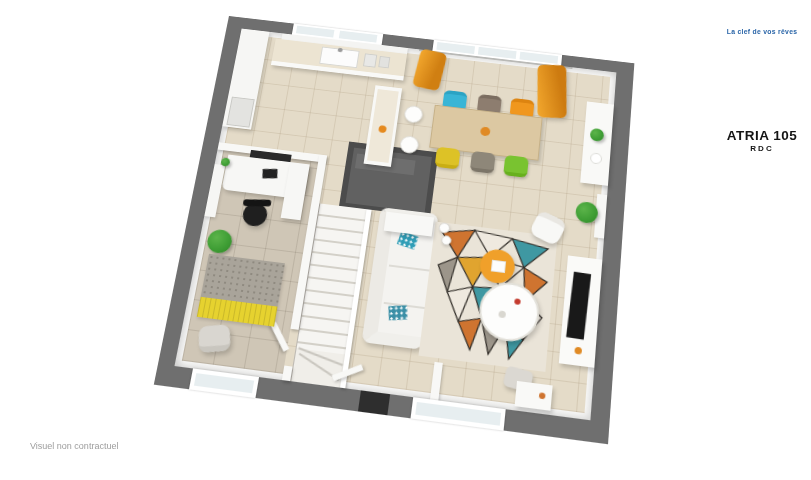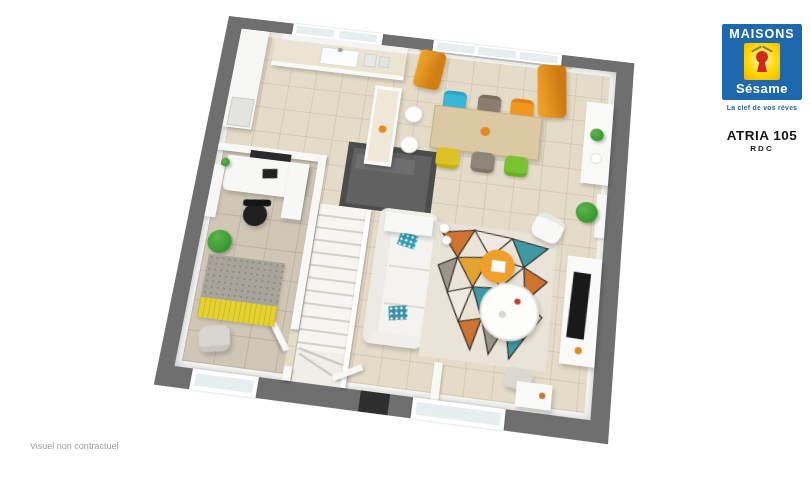--- a/index.html
+++ b/index.html
@@ -189,30 +189,20 @@
   <div class="a" style="left:52px;top:200px;width:28px;height:7px;border-radius:3px;background:#141414;transform:rotate(-6deg);"></div>
   <div class="a soft" style="left:16px;top:168px;width:11px;height:56px;background:#f6f6f4;"></div>
   <div class="plant a" style="left:22px;top:160px;width:9px;height:9px;"></div>
   <div class="plant a" style="left:24px;top:236px;width:24px;height:24px;"></div>
   <div class="a soft" style="left:28px;top:262px;width:76px;height:64px;background:#a9a49a;background-image:radial-gradient(#8f8a80 1px, transparent 1.3px);background-size:6px 6px;"></div>
   <div class="a" style="left:28px;top:306px;width:76px;height:20px;background:#e6d22f;background-image:repeating-linear-gradient(90deg, rgba(0,0,0,.12) 0 1px, transparent 1px 5px);"></div>
   <div class="a furn" style="left:34px;top:332px;width:30px;height:26px;border-radius:8px;transform:rotate(-12deg);background:#d9d6d0;border-bottom:6px solid #c9c6bf;box-sizing:border-box;"></div>
 </div>
 
 <div class="logo-wrap">
-  <div class="logo-square">
-    <div class="logo-maisons">MAISONS</div>
-    <div class="logo-yellow">
-      <div class="roof-l"></div>
-      <div class="roof-r"></div>
-      <div class="keyhole-head"></div>
-      <div class="keyhole-stem"></div>
-    </div>
-    <div class="logo-sesame">Sésame</div>
-  </div>
   <div class="logo-tagline">La clef de vos rêves</div>
 </div>
 
 <div class="model-wrap">
   <div class="model-name">ATRIA 105</div>
   <div class="model-level">RDC</div>
 </div>
 
 <div class="disclaimer">Visuel non contractuel</div>
 

